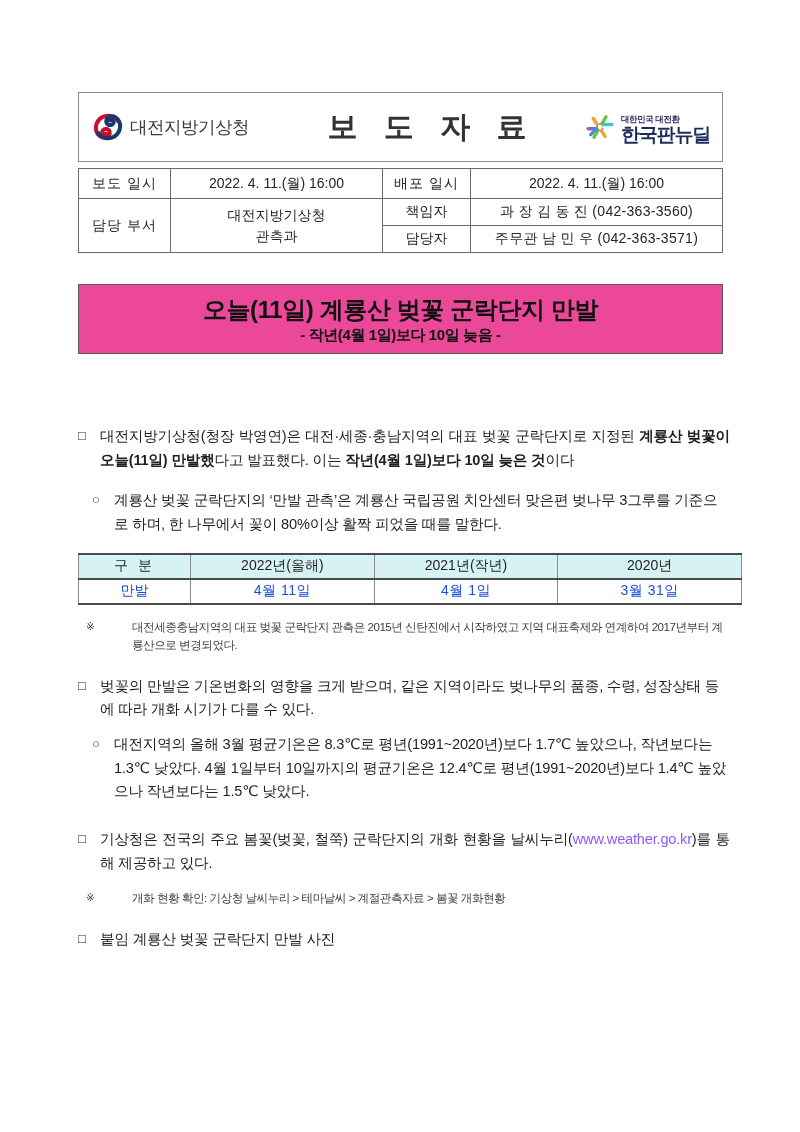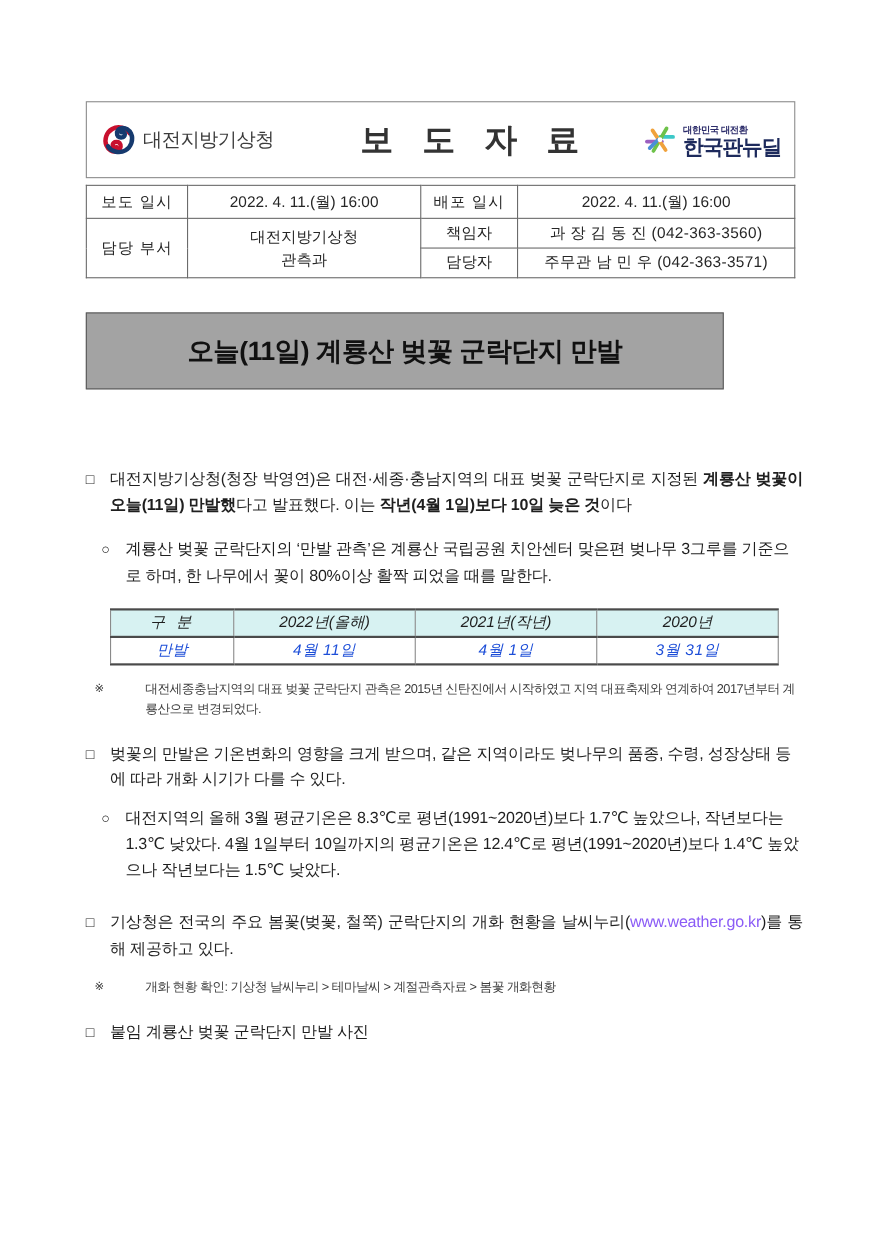--- a/index.html
+++ b/index.html
@@ -105,29 +105,29 @@
   .r-tall { height: 30px; }
   .r-med  { height: 26px; }
   .dept-cell { line-height: 1.45; }
   .person { letter-spacing: 0.3px; }
 
   
   .title-box {
     position: absolute;
     left: 78px;
     top: 284px;
-    width: 580px;
+    width: 645px;
     height: 70px;
     border: 1px solid #5a5a5a;
     display: flex;
     flex-direction: column;
     align-items: center;
     justify-content: center;
     gap: 0;
-    background: #a3a3a3;
+    background: #ec4899;
   }
   .title-main {
     font-size: 24px;
     font-weight: bold;
     color: #111;
     letter-spacing: -0.4px;
   }
   .title-sub {
     font-size: 15px;
     font-weight: bold;
@@ -189,25 +189,24 @@
   .table-caption {
     text-align: center;
     font-size: 14px;
     color: #1f1f1f;
     letter-spacing: 0.6px;
     margin-bottom: 5px;
     padding-right: 28px;
   }
   .data-table {
     border-collapse: collapse;
-    width: 608px;
+    width: 664px;
     margin: 0 auto;
     font-size: 14px;
     table-layout: fixed;
-    font-style: italic;
   }
   .data-table th, .data-table td {
     border-left: 1px solid #8a8a8a;
     border-right: 1px solid #8a8a8a;
     border-top: 1px solid #8a8a8a;
     border-bottom: 1px solid #8a8a8a;
     text-align: center;
     height: 25px;
     padding: 1px 2px;
     font-weight: normal;
@@ -281,20 +280,21 @@
       </tr>
       <tr class="r-med">
         <td class="c-w3">담당자</td>
         <td class="person">주무관 남 민 우 (042-363-3571)</td>
       </tr>
     </tbody>
   </table>
 
   <div class="title-box">
     <div class="title-main">오늘(11일) 계룡산 벚꽃 군락단지 만발</div>
+    <div class="title-sub">- 작년(4월 1일)보다 10일 늦음 -</div>
   </div>
 
   <div class="body-area">
 
     <div class="para p-sq1">
       <span class="bullet">□</span>
       <span class="ptext just"><span>대전지방기상청(청장 박영연)은 대전·세종·충남지역의 대표 벚꽃 군락단지로 지정된 </span><b>계룡산 벚꽃이 오늘(11일) 만발했</b><span>다고 발표했다. 이는 </span><b>작년(4월 1일)보다 10일 늦은 것</b><span>이다</span></span>
     </div>
 
     <div class="para p-cir1">

